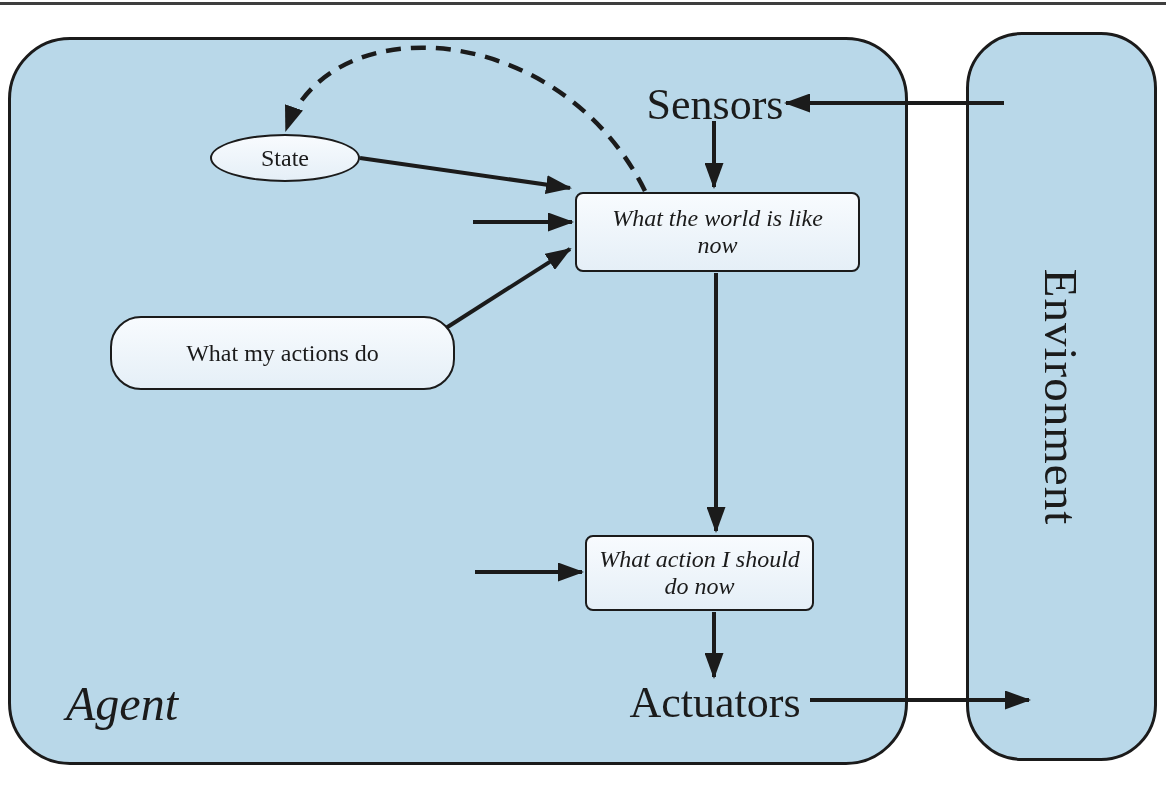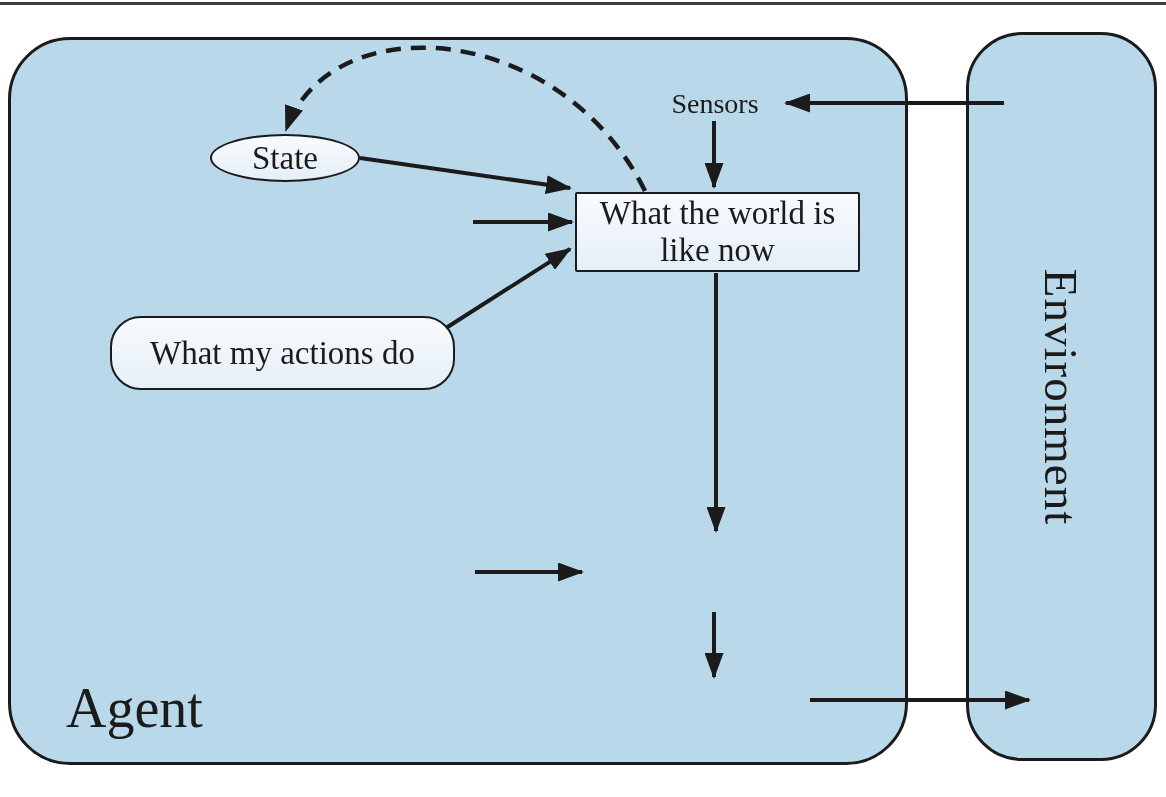--- a/index.html
+++ b/index.html
@@ -28,42 +28,43 @@
   }
   .env-label{
     transform:rotate(90deg);
     font-size:47px;white-space:nowrap;letter-spacing:1px;
   }
   .node{
     position:absolute;box-sizing:border-box;
     border:2.5px solid #1b1b1b;
     background:linear-gradient(180deg,#f8fbfe 0%,#e5eff7 100%);
     display:flex;align-items:center;justify-content:center;
-    text-align:center;font-size:33px;line-height:1.12;
+    text-align:center;font-size:24px;line-height:1.12;
   }
   .ellipse{border-radius:50%;}
   .pill{border-radius:31px;}
-  .rect{border-radius:2px;}
+  .rect{border-radius:8px;font-style:italic;}
   .node-state{left:210px;top:134px;width:150px;height:48px;}
   .node-evolves{left:92px;top:195px;width:381px;height:57px;}
   .node-actions{left:110px;top:316px;width:345px;height:74px;}
   .node-rules{left:83px;top:543px;width:392px;height:58px;}
   .node-world{left:575px;top:192px;width:285px;height:80px;padding:0 14px;}
   .node-action{left:585px;top:535px;width:229px;height:76px;padding:0 6px;}
   .io-label{
     position:absolute;width:220px;height:36px;
     display:flex;align-items:center;justify-content:center;
-    font-size:28px;
+    font-size:44px;
     text-align:right;
   }
   .sensors-label{left:605px;top:86px;}
   .actuators-label{left:605px;top:684px;}
   .agent-label{
     position:absolute;left:66px;top:676px;
-    font-size:56px;
+    font-size:48px;
+    font-style:italic;
   }
   svg.wires{position:absolute;left:0;top:0;pointer-events:none;}
 </style>
 </head>
 <body>
 
 <div id="stage">
 
   <div class="top-rule"></div>
 
@@ -90,18 +91,20 @@
       <path d="M 475 572 L 582 572" marker-end="url(#ah)"></path>
       <path d="M 714 612 L 714 677" marker-end="url(#ah)"></path>
       <path d="M 810 700 L 1029 700" marker-end="url(#ah)"></path>
       <path d="M 645 191 C 560 20 330 5 286 130" stroke-width="4.5" stroke-dasharray="15 10" marker-end="url(#ah)"></path>
     </g>
   </svg>
 
   <div class="node ellipse node-state">State</div>
   <div class="node pill node-actions">What my actions do</div>
   <div class="node rect node-world">What the world is like now</div>
+  <div class="node rect node-action">What action I should do now</div>
 
   <div class="io-label sensors-label">Sensors</div>
+  <div class="io-label actuators-label">Actuators</div>
 
   <div class="agent-label">Agent</div>
 
 </div>
 
 </body></html>

